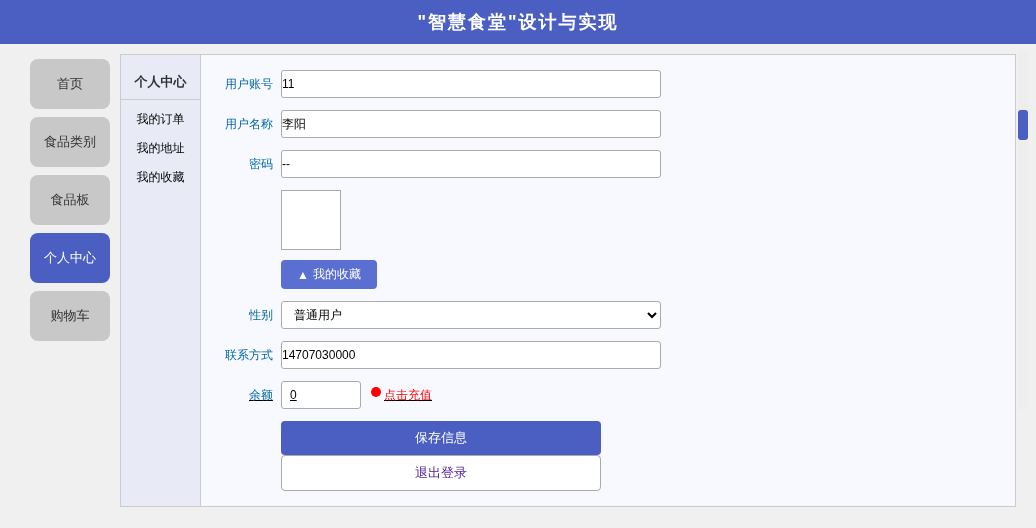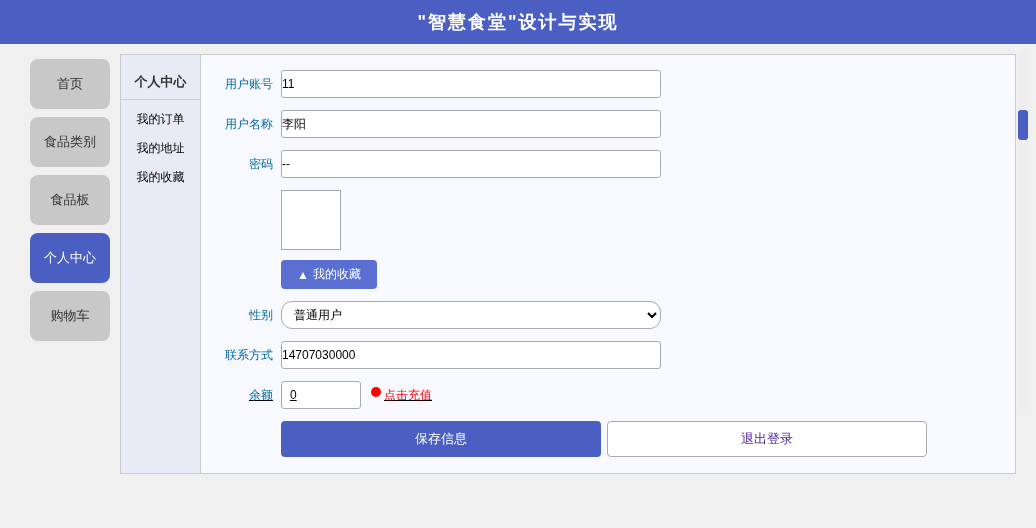--- a/index.html
+++ b/index.html
@@ -168,21 +168,21 @@
       align-items: center;
       gap: 4px;
     }
 
     
     .form-select {
       flex: 1;
       max-width: 380px;
       height: 28px;
       border: 1px solid #aaa;
-      border-radius: 11px;
+      border-radius: 3px;
       padding: 0 8px;
       font-size: 12px;
       background: white;
       appearance: auto;
     }
 
     
     .balance-row {
       display: flex;
       align-items: center;
@@ -214,22 +214,22 @@
       width: 10px;
       height: 10px;
       border-radius: 50%;
       background: red;
       display: inline-block;
     }
 
     
     .action-buttons {
       display: flex;
-      flex-direction: row;
-      gap: 6px;
+      flex-direction: column;
+      gap: 0;
       padding-left: 60px;
       margin-top: 10px;
     }
 
     .save-btn {
       background: #4a5fc1;
       color: white;
       border: none;
       border-radius: 4px;
       padding: 8px 0;

